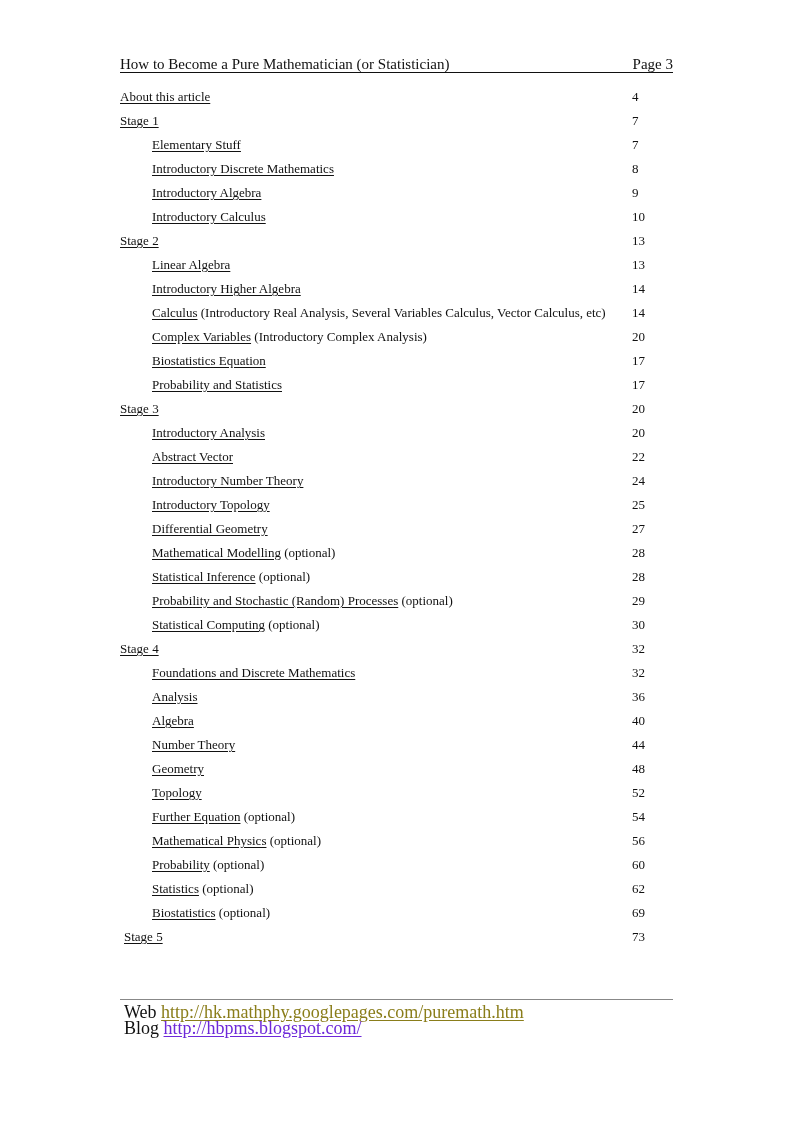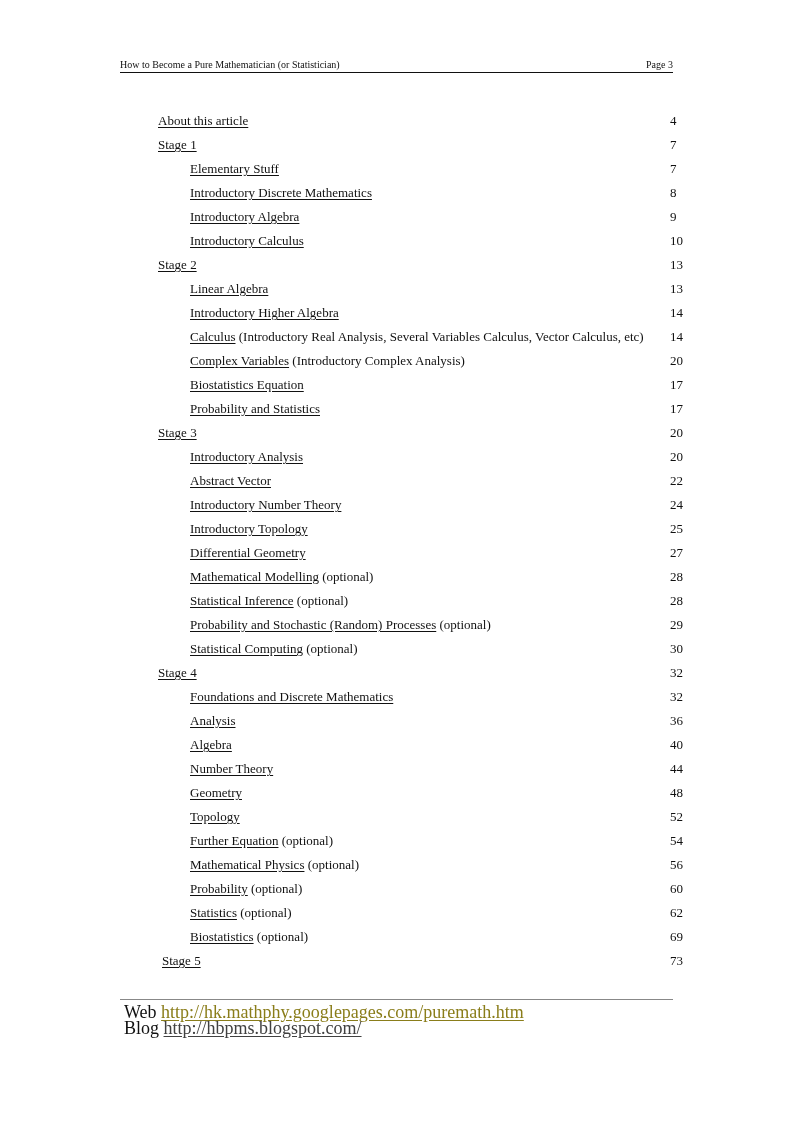--- a/index.html
+++ b/index.html
@@ -6,26 +6,26 @@
     body {
       width: 793px; height: 1123px; position: relative; overflow: hidden;
       font-family: "Liberation Serif", "DejaVu Serif", serif;
       color: #111111;
       font-size: 13px;
     }
     .header {
       position: absolute; left: 120px; top: 57px; width: 553px;
       height: 15px;
       border-bottom: 1px solid #111;
-      font-size: 10px; line-height: 15px;
+      font-size: 15px; line-height: 15px;
     }
     .header .title { position: absolute; left: 0; top: 0; }
     .header .page { position: absolute; right: 0; top: 0; }
     .toc {
-      position: absolute; left: 120px; top: 112px; width: 540px; margin-left: 38px;
+      position: absolute; left: 120px; top: 88px; width: 540px;
     }
     .row {
       position: relative; height: 24px; line-height: 17px;
       white-space: nowrap;
     }
     .row .label { position: absolute; left: 0; top: 0; }
     .row.sub .label { left: 32px; }
     .row.stage5 .label { left: 4px; }
     .row .num { position: absolute; left: 512px; top: 0; }
     .link { text-decoration: underline; text-underline-offset: 2px; color: #111; cursor: pointer; }
@@ -195,15 +195,15 @@
   </div>
 
 <div class="footer-rule"></div>
 <div class="footer" style="--lc: #8a7d1a;">
   <div>
     <span>Web</span>
     <a style="color: rgb(138, 125, 26);">http://hk.mathphy.googlepages.com/puremath.htm</a>
   </div>
   <div>
     <span>Blog</span>
-    <a style="color: #404040; font-family: Liberation Serif, serif;">http://hbpms.blogspot.com/</a>
+    <a style="color: #6d28d9; font-family: Liberation Serif, serif;">http://hbpms.blogspot.com/</a>
   </div>
 </div>
 
 </body></html>

